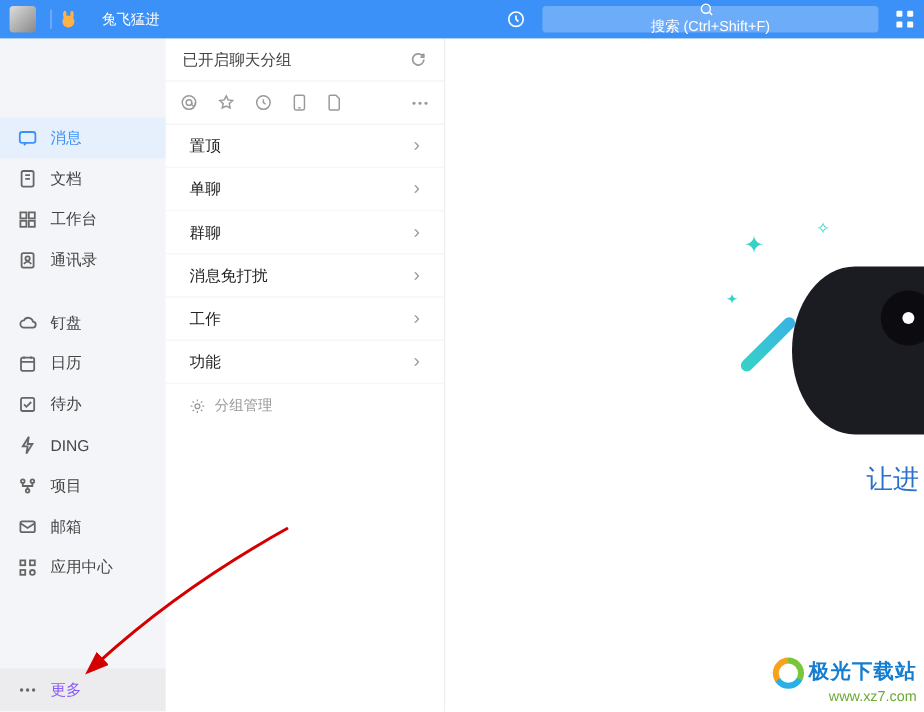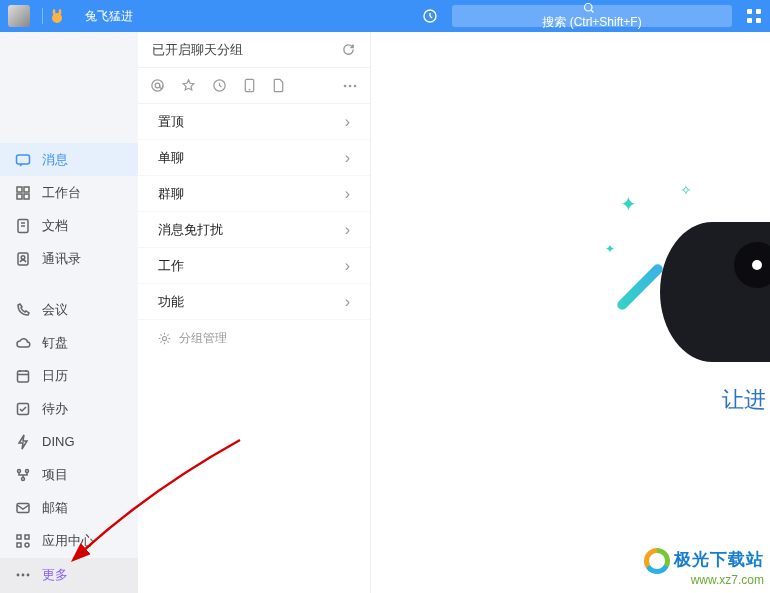--- a/index.html
+++ b/index.html
@@ -12,21 +12,21 @@
     .header-spacer { flex: 1; }
     .header-history { color: #fff; margin-right: 14px; display:flex; align-items:center; }
     .search-box { width: 280px; height: 22px; background: rgba(255,255,255,0.25); border-radius: 3px; display: flex; align-items: center; justify-content: center; color: #fff; font-size: 12px; flex-direction: column; }
     .search-glyph { margin-right: 6px; }
     .header-apps { color:#fff; margin-left: 14px; display:flex; align-items:center; }
 
     .main { display: flex; height: calc(593px - 32px); }
     
     .sidebar { width: 138px; background: #f4f5f8; padding-top: 66px; display: flex; flex-direction: column; }
     .sidebar-item { height: 34px; display: flex; align-items: center; padding-left: 14px; font-size: 13px; color: #444; cursor: pointer; }
-    .sidebar-item.active { background: #e6f0fc; color: #3b91f7; margin-top: 45px; }
+    .sidebar-item.active { background: #e6f0fc; color: #3b91f7; }
     .sidebar-item .icon { width: 18px; height: 18px; margin-right: 10px; display:flex; align-items:center; justify-content:center; }
     .sidebar-gap { height: 18px; }
     .sidebar-flex { flex:1; }
     .sidebar-more { height: 36px; display:flex; align-items:center; padding-left:14px; font-size:13px; color:#8b5cf6; background:#ececef; cursor:pointer; }
     .sidebar-more .icon { width:18px; margin-right:10px; display:flex; align-items:center; justify-content:center; }
 
     .panel { width: 233px; border-right: 1px solid #eee; display:flex; flex-direction:column; }
     .panel-head { height: 36px; display:flex; align-items:center; padding: 0 14px; border-bottom: 1px solid #f2f2f2; font-size: 13px; color:#444; }
     .panel-head-spacer { flex:1; }
     .panel-icons { height: 36px; display:flex; align-items:center; padding: 0 12px; gap: 16px; border-bottom: 1px solid #f2f2f2; color:#999; }
@@ -108,56 +108,48 @@
           <svg width="16" height="16" viewBox="0 0 16 16" fill="none" stroke="#3b91f7" stroke-width="1.5">
             <rect x="1.5" y="3" width="13" height="9" rx="2"></rect>
             <path d="M5 14l2-2"></path>
           </svg>
         </span>
       <span>消息</span>
     </div>
     <div class="sidebar-item">
       <span class="icon">
           <svg width="16" height="16" viewBox="0 0 16 16" fill="none" stroke="#666" stroke-width="1.5">
+            <rect x="3" y="1.5" width="10" height="13" rx="1.5"></rect>
+            <path d="M6 5h4M6 8h4"></path>
+          </svg>
+        </span>
+      <span>文档</span>
+    </div>
+    <div class="sidebar-item">
+      <span class="icon">
+          <svg width="16" height="16" viewBox="0 0 16 16" fill="none" stroke="#666" stroke-width="1.5">
             <rect x="2" y="2" width="5" height="5"></rect>
             <rect x="9" y="2" width="5" height="5"></rect>
             <rect x="2" y="9" width="5" height="5"></rect>
             <rect x="9" y="9" width="5" height="5"></rect>
           </svg>
         </span>
       <span>工作台</span>
     </div>
     <div class="sidebar-item">
       <span class="icon">
           <svg width="16" height="16" viewBox="0 0 16 16" fill="none" stroke="#666" stroke-width="1.5">
-            <rect x="3" y="1.5" width="10" height="13" rx="1.5"></rect>
-            <path d="M6 5h4M6 8h4"></path>
-          </svg>
-        </span>
-      <span>文档</span>
-    </div>
-    <div class="sidebar-item">
-      <span class="icon">
-          <svg width="16" height="16" viewBox="0 0 16 16" fill="none" stroke="#666" stroke-width="1.5">
             <rect x="3" y="2" width="10" height="12" rx="1.5"></rect>
             <circle cx="8" cy="6.5" r="1.8"></circle>
             <path d="M5 11c.8-1.3 2-2 3-2s2.2.7 3 2"></path>
           </svg>
         </span>
       <span>通讯录</span>
     </div>
     <div class="sidebar-gap"></div>
-    <div class="sidebar-item">
-      <span class="icon">
-          <svg width="16" height="16" viewBox="0 0 16 16" fill="none" stroke="#666" stroke-width="1.5">
-            <path d="M3 3c0 6 4 10 10 10l1-2-3-2-1 1c-2-1-3-2-4-4l1-1-2-3-2 1z"></path>
-          </svg>
-        </span>
-      <span>会议</span>
-    </div>
     <div class="sidebar-item">
       <span class="icon">
           <svg width="16" height="16" viewBox="0 0 16 16" fill="none" stroke="#666" stroke-width="1.5">
             <path d="M5 12a3 3 0 010-6 4 4 0 017.5 1A2.5 2.5 0 0112 12H5z"></path>
           </svg>
         </span>
       <span>钉盘</span>
     </div>
     <div class="sidebar-item">
       <span class="icon">

